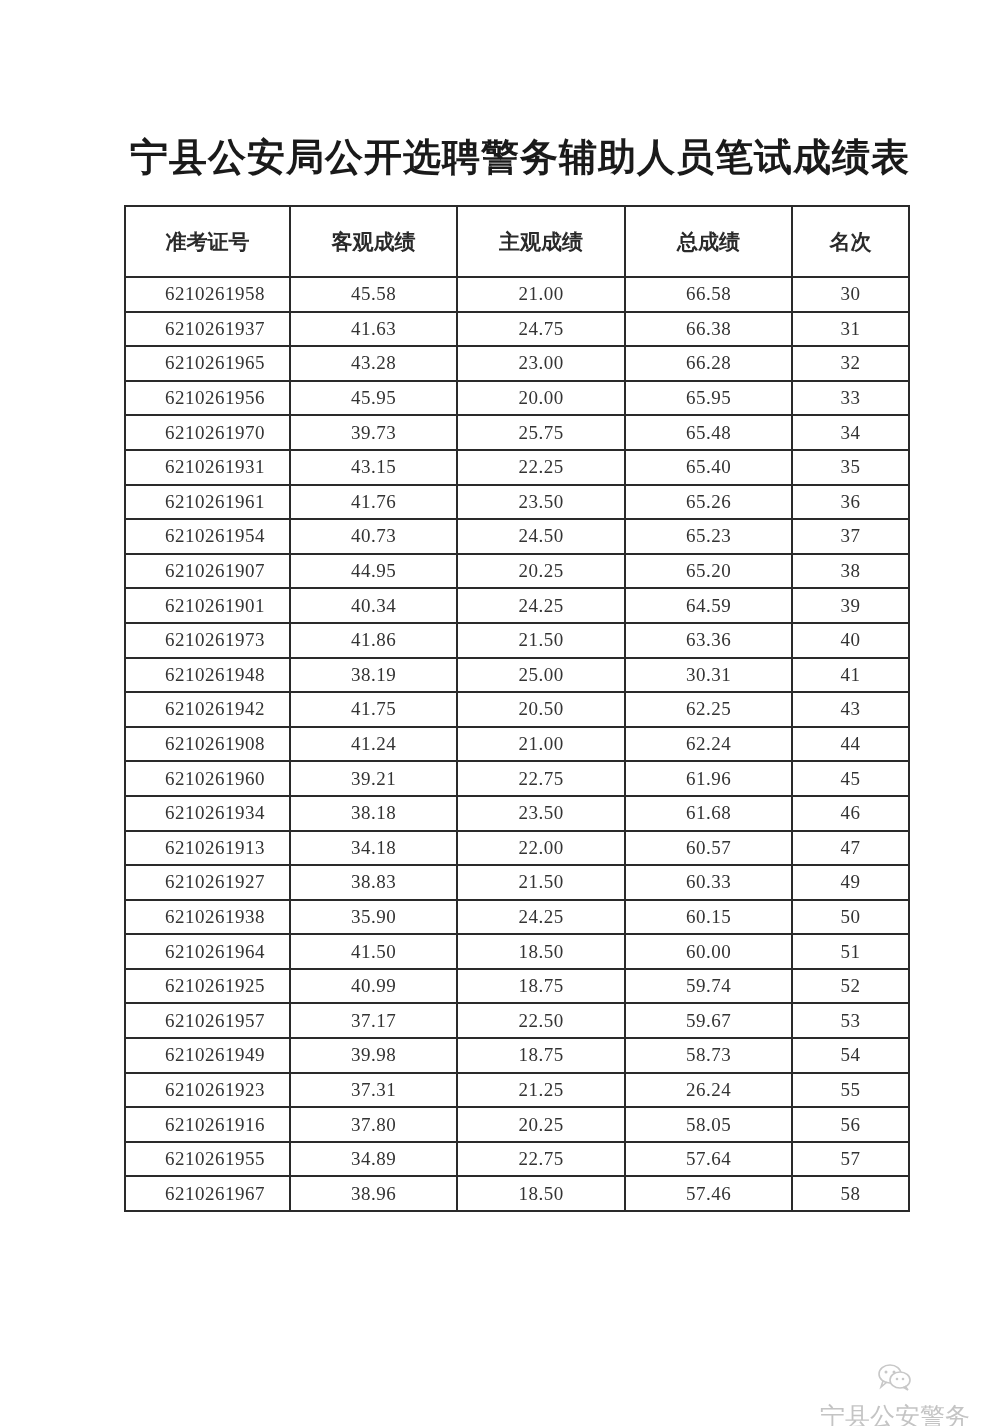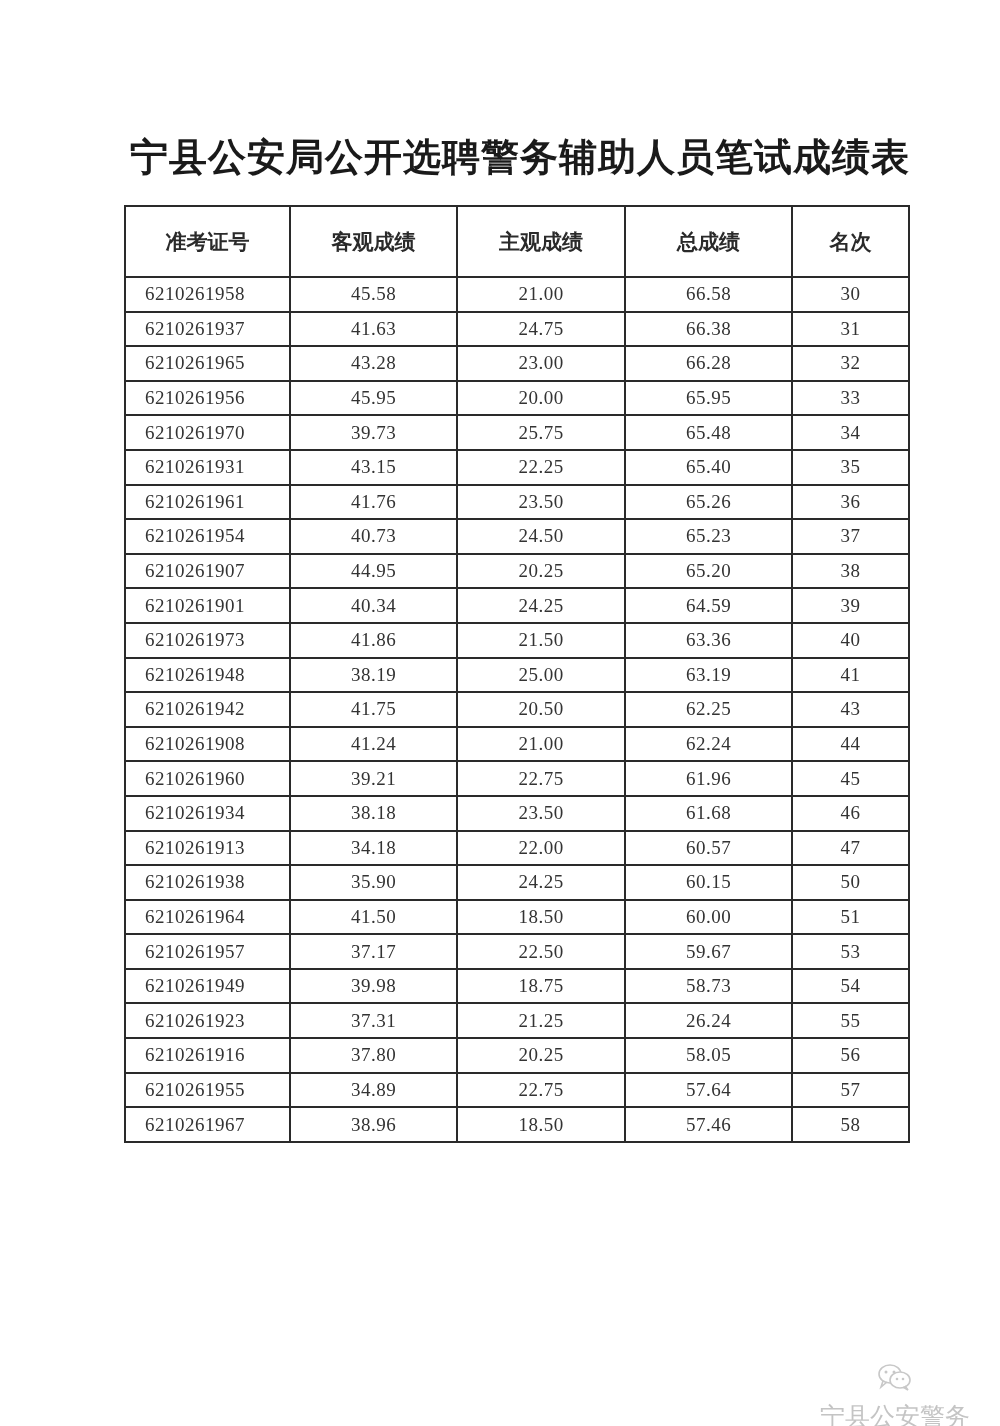--- a/index.html
+++ b/index.html
@@ -49,21 +49,21 @@
       color: #2a2a2a;
     }
     table.scores td {
       height: 32.6px;
       font-size: 19px;
       font-family: "Liberation Serif", "DejaVu Serif", serif;
       letter-spacing: 0.5px;
     }
     table.scores td.id-cell {
       text-align: left;
-      padding-left: 19px;
+      padding-left: 39px;
     }
     col.c1 { width: 165px; }
     col.c2 { width: 167px; }
     col.c3 { width: 168px; }
     col.c4 { width: 167px; }
     col.c5 { width: 117px; }
     .watermark {
       position: absolute;
       right: 30px;
       top: 1362px;
@@ -174,21 +174,21 @@
         <td class="id-cell">6210261973</td>
         <td>41.86</td>
         <td>21.50</td>
         <td>63.36</td>
         <td>40</td>
       </tr>
       <tr>
         <td class="id-cell">6210261948</td>
         <td>38.19</td>
         <td>25.00</td>
-        <td>63.19</td>
+        <td>30.31</td>
         <td>41</td>
       </tr>
       <tr>
         <td class="id-cell">6210261942</td>
         <td>41.75</td>
         <td>20.50</td>
         <td>62.25</td>
         <td>43</td>
       </tr>
       <tr>
@@ -213,32 +213,46 @@
         <td>46</td>
       </tr>
       <tr>
         <td class="id-cell">6210261913</td>
         <td>34.18</td>
         <td>22.00</td>
         <td>60.57</td>
         <td>47</td>
       </tr>
       <tr>
+        <td class="id-cell">6210261927</td>
+        <td>38.83</td>
+        <td>21.50</td>
+        <td>60.33</td>
+        <td>49</td>
+      </tr>
+      <tr>
         <td class="id-cell">6210261938</td>
         <td>35.90</td>
         <td>24.25</td>
         <td>60.15</td>
         <td>50</td>
       </tr>
       <tr>
         <td class="id-cell">6210261964</td>
         <td>41.50</td>
         <td>18.50</td>
         <td>60.00</td>
         <td>51</td>
+      </tr>
+      <tr>
+        <td class="id-cell">6210261925</td>
+        <td>40.99</td>
+        <td>18.75</td>
+        <td>59.74</td>
+        <td>52</td>
       </tr>
       <tr>
         <td class="id-cell">6210261957</td>
         <td>37.17</td>
         <td>22.50</td>
         <td>59.67</td>
         <td>53</td>
       </tr>
       <tr>
         <td class="id-cell">6210261949</td>

